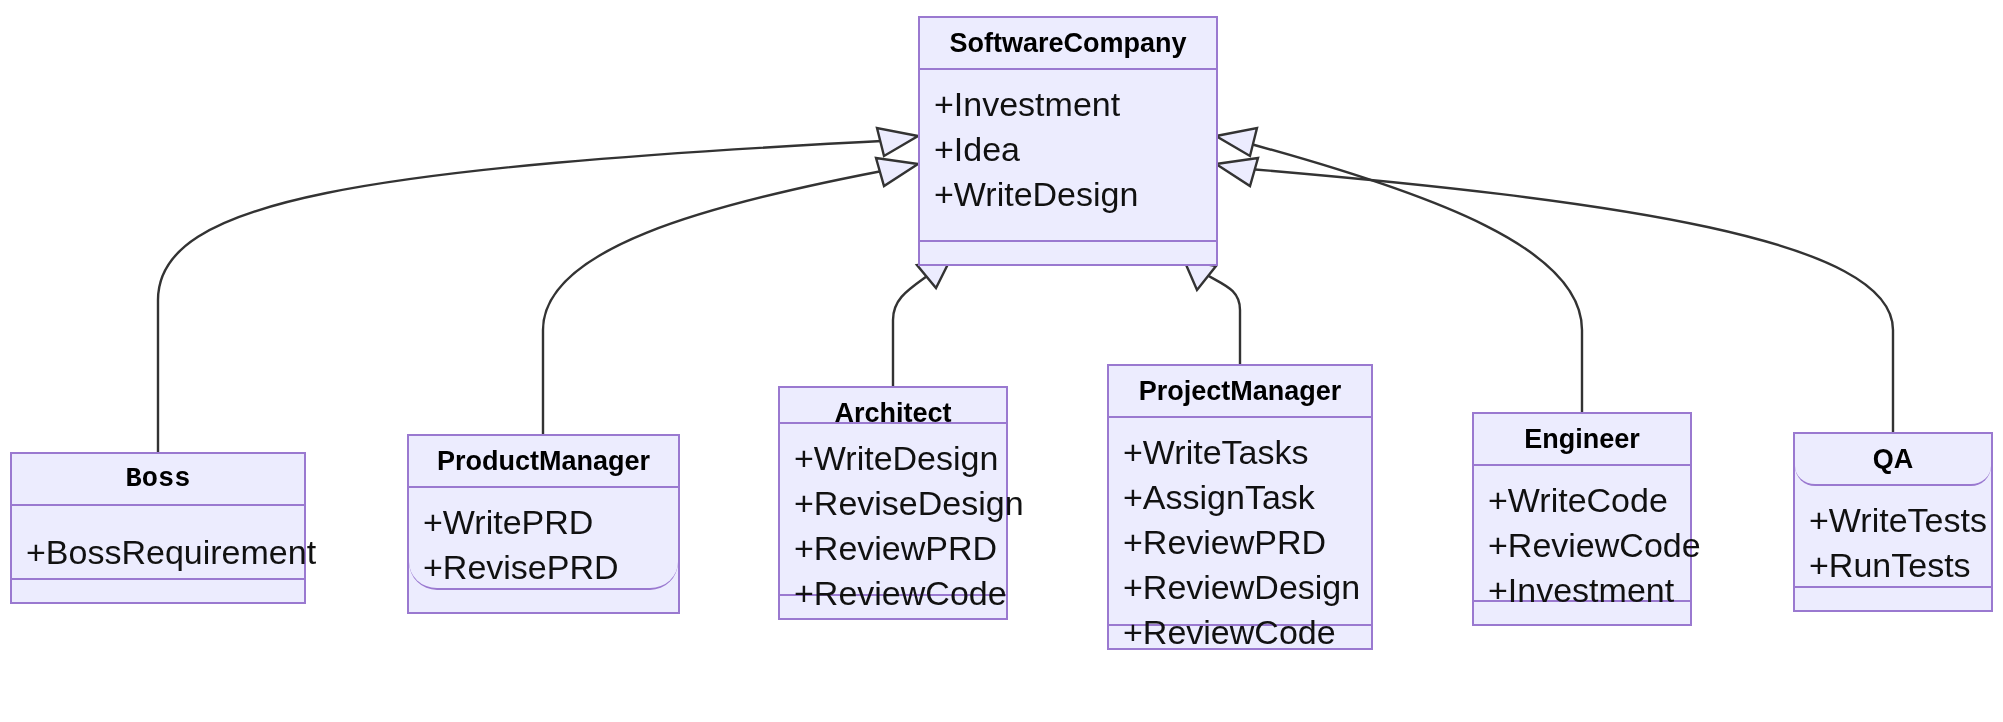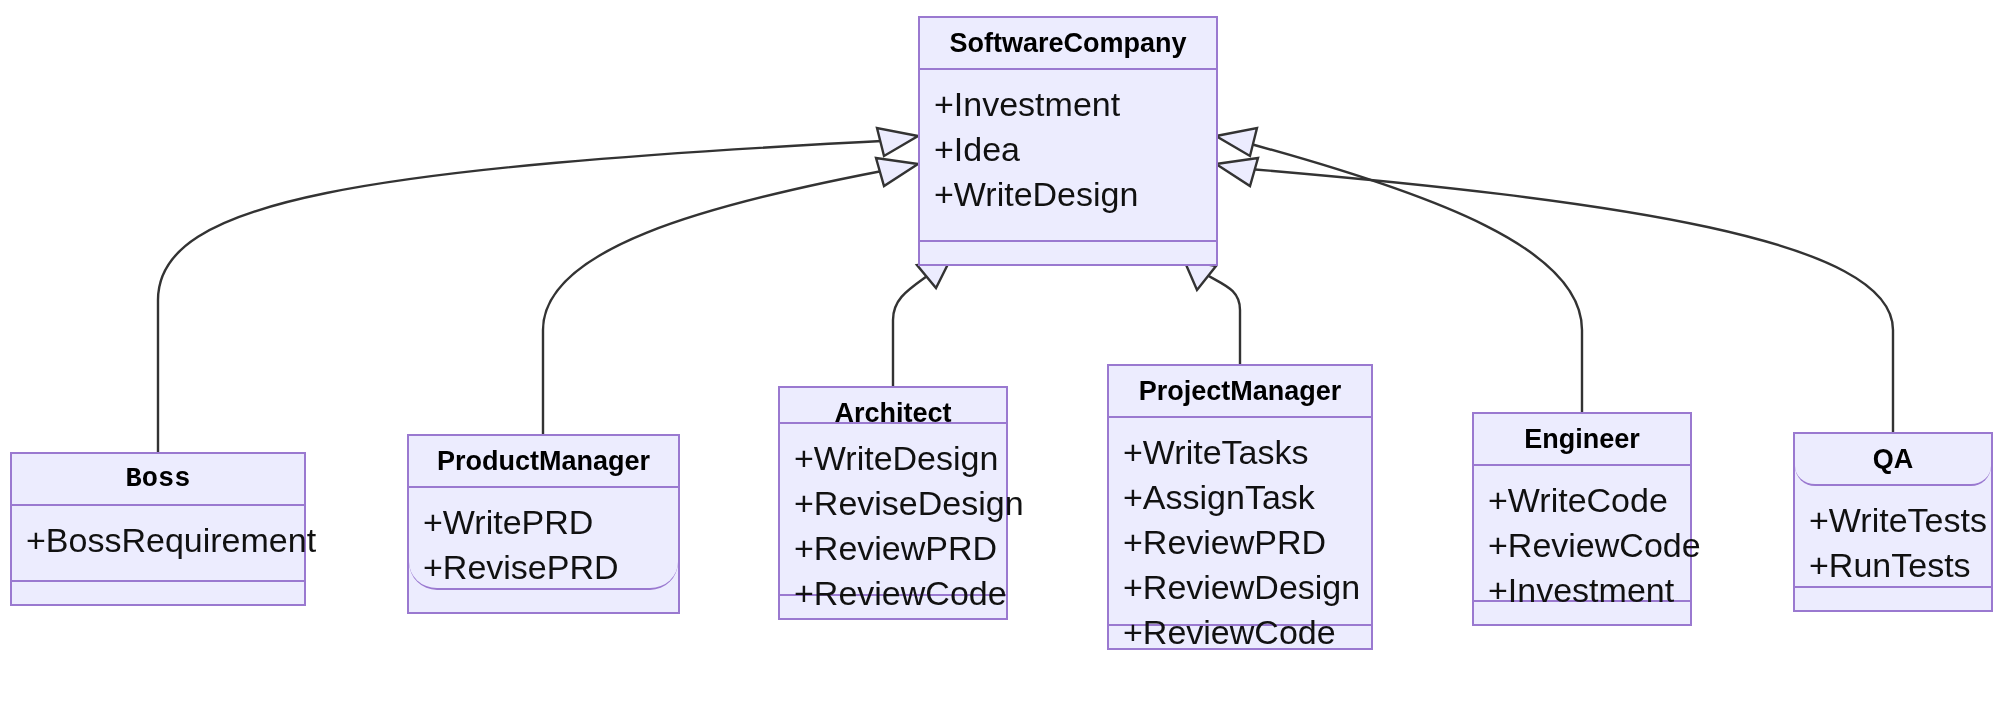--- a/index.html
+++ b/index.html
@@ -100,21 +100,21 @@
         <div class="cls-title" style="height: 52px;">SoftwareCompany</div>
         <div class="cls-attrs" style="height: 172px;">
           <div class="attr-row">+Investment</div>
           <div class="attr-row">+Idea</div>
           <div class="attr-row">+WriteDesign</div>
         </div>
         <div class="cls-methods" style="height: 22px;"></div>
       </div>
       <div class="uml-class" style="left: 10px; top: 452px; width: 296px;">
         <div class="cls-title" style="height: 52px; font-family: Liberation Mono, monospace;">Boss</div>
-        <div class="cls-attrs" style="height: 76px;">
+        <div class="cls-attrs" style="height: 62px; margin-top: 12px;">
           <div class="attr-row">+BossRequirement</div>
         </div>
         <div class="cls-methods" style="height: 22px;"></div>
       </div>
       <div class="uml-class" style="left: 407px; top: 434px; width: 273px;">
         <div class="cls-title" style="height: 52px;">ProductManager</div>
         <div class="cls-attrs" style="height: 102px; border-radius: 28px;">
           <div class="attr-row">+WritePRD</div>
           <div class="attr-row">+RevisePRD</div>
         </div>

